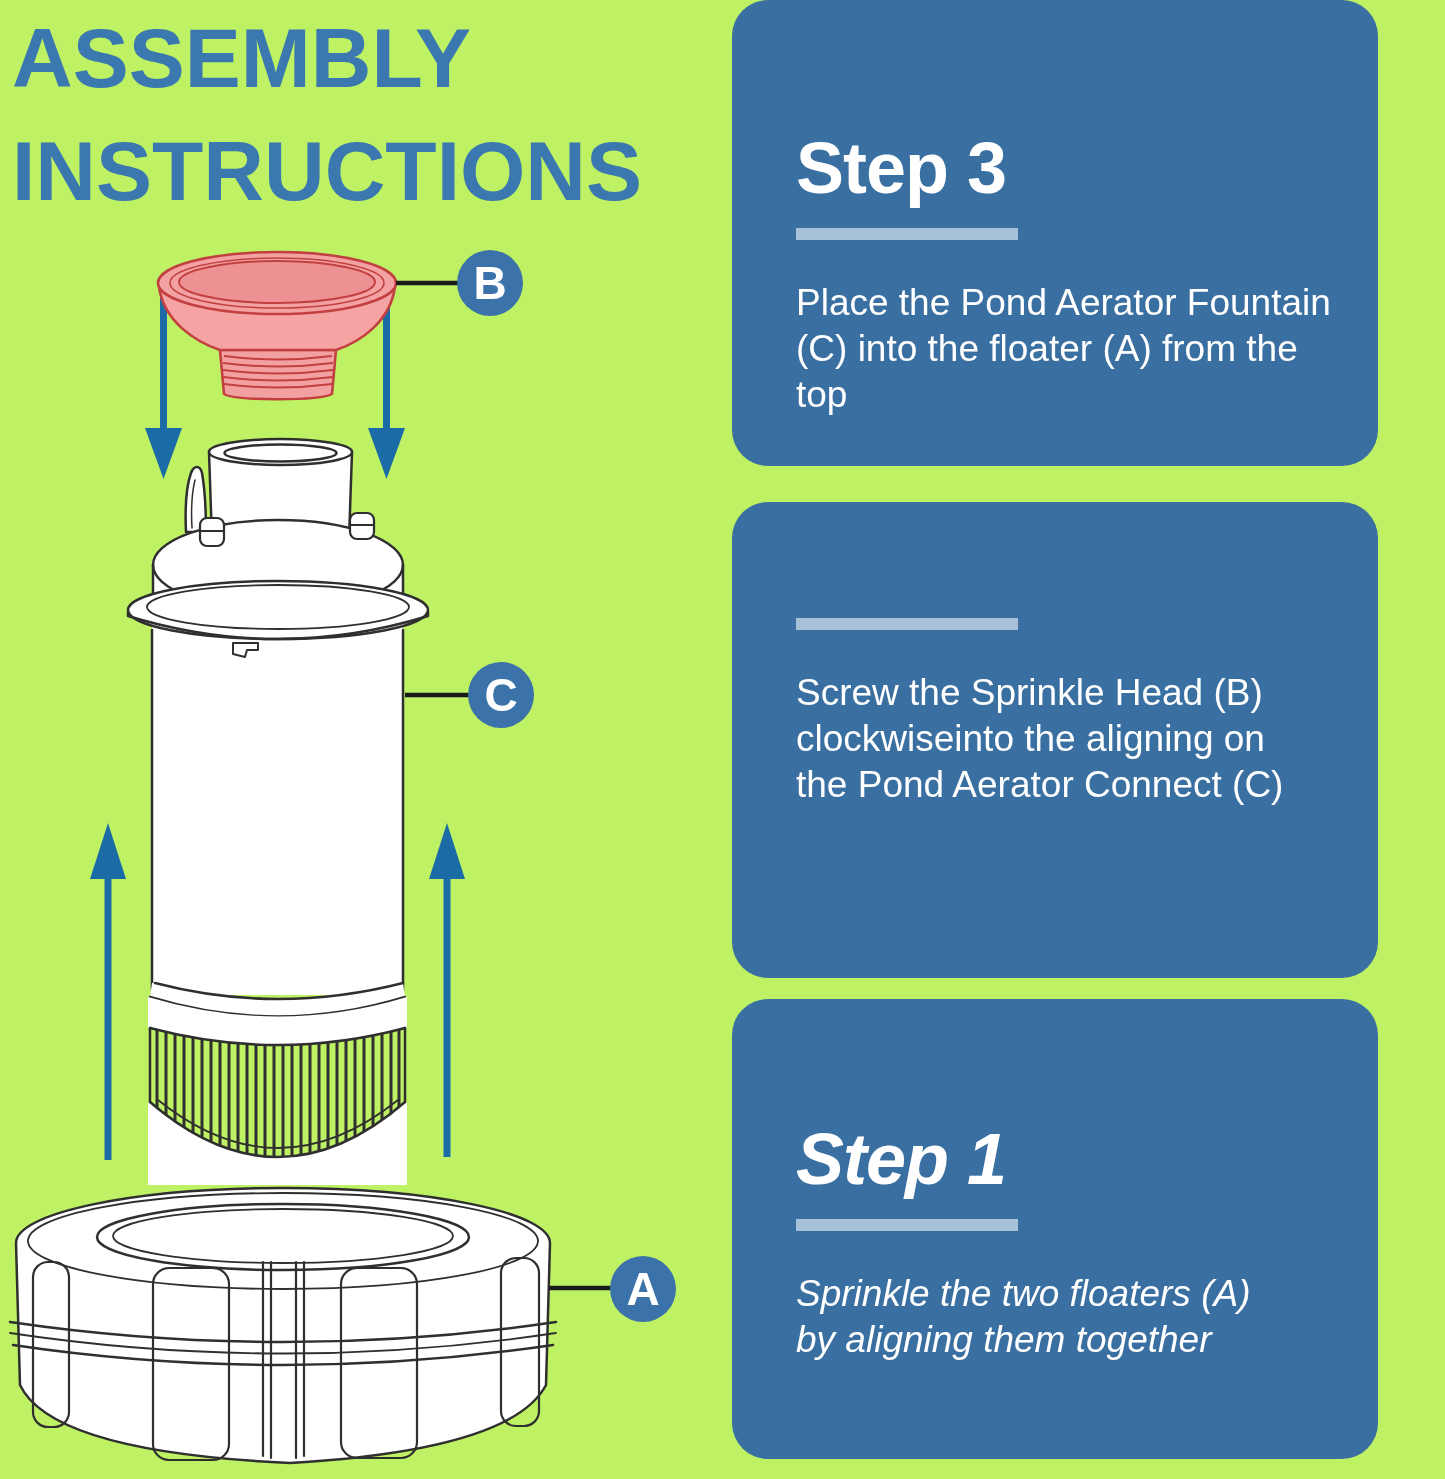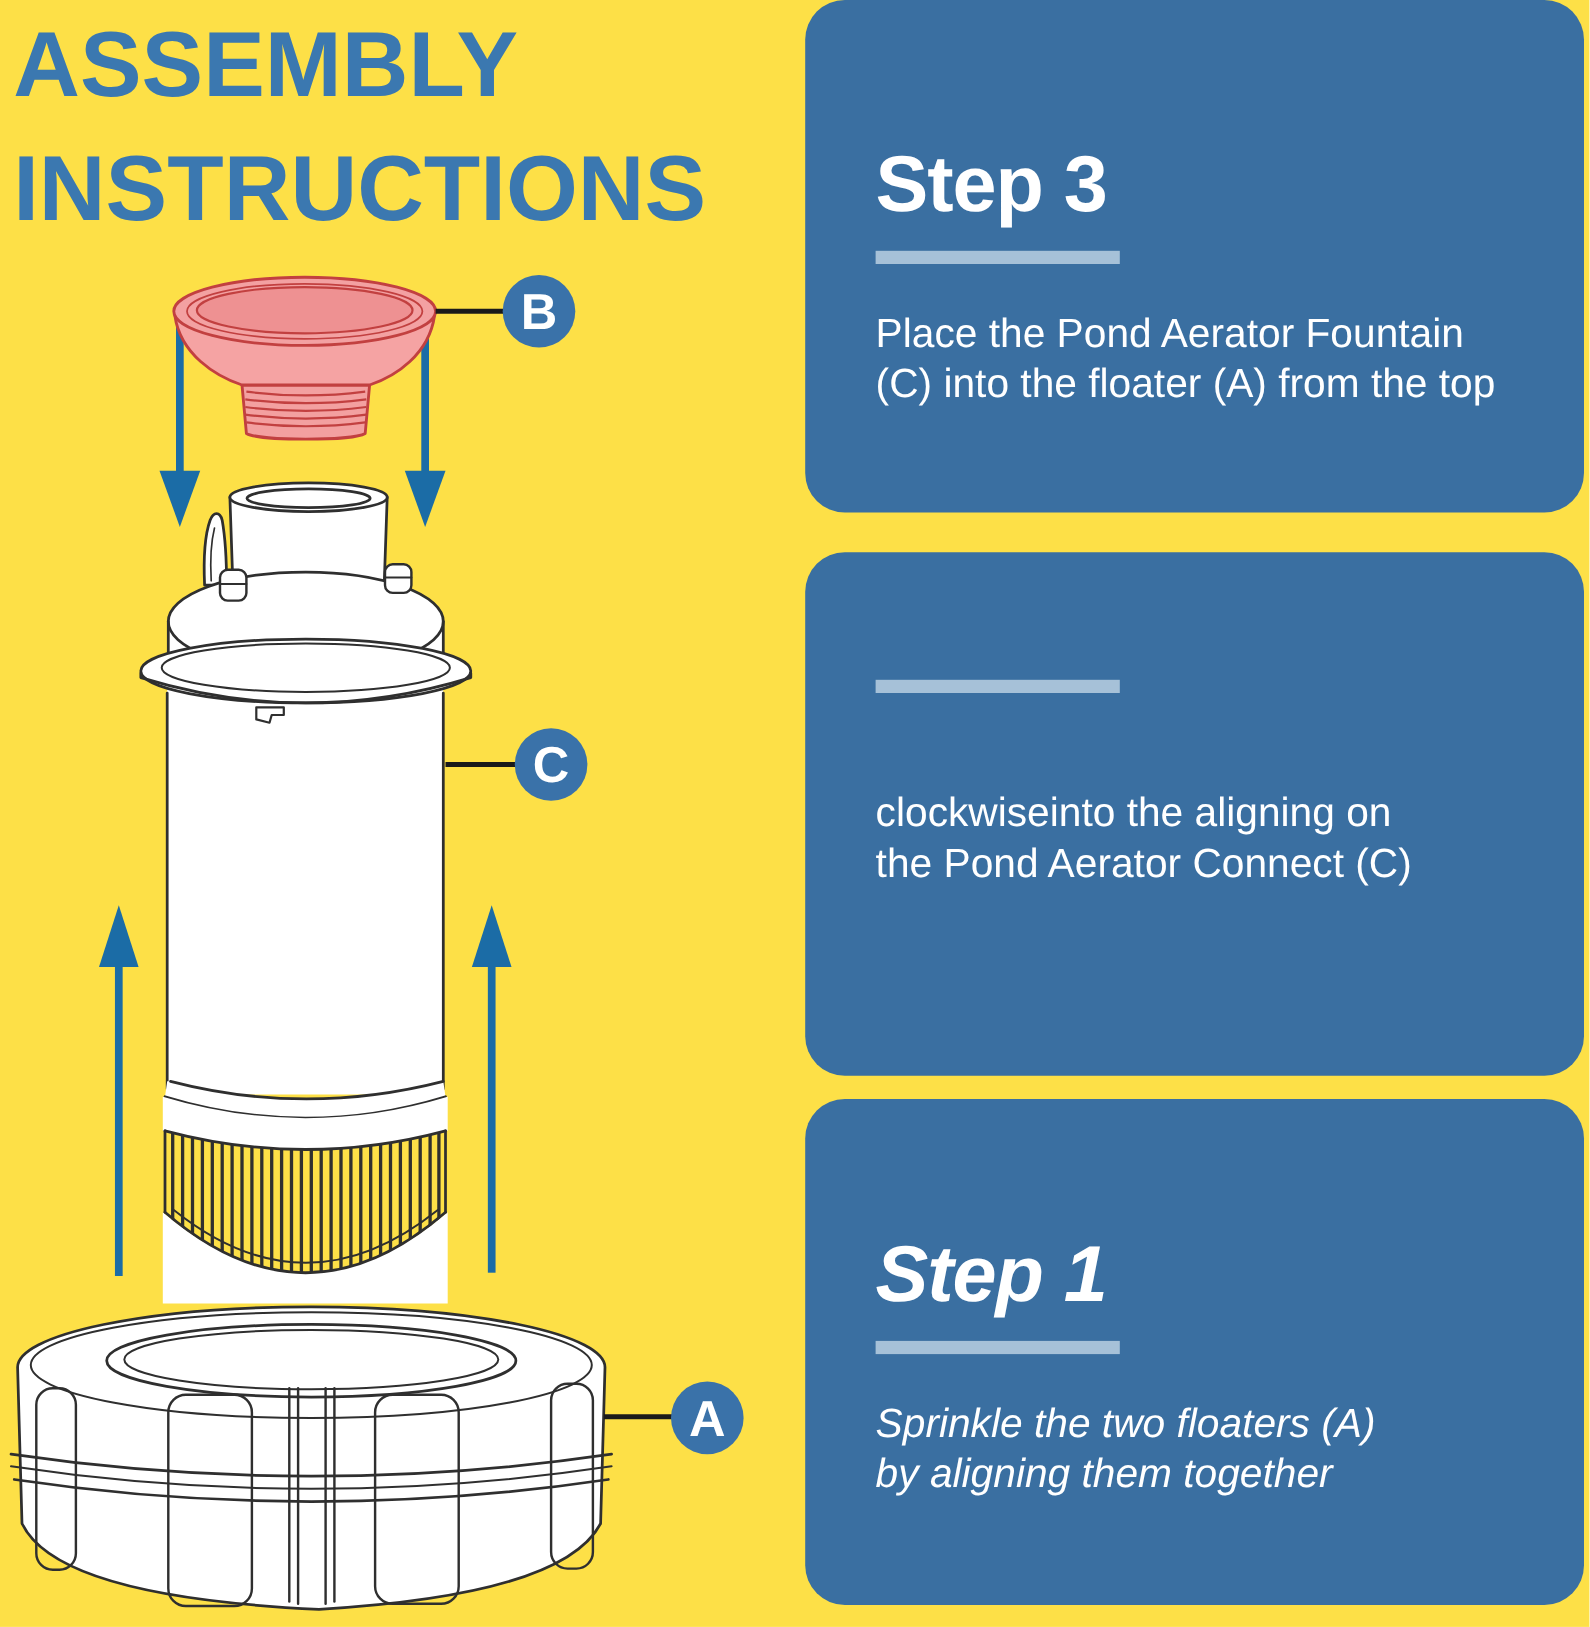--- a/index.html
+++ b/index.html
@@ -1,30 +1,30 @@
 <!DOCTYPE html>
 <html><head>
 <meta charset="utf-8">
 <style>
   html,body{margin:0;padding:0;background:#ffffff;}
   .stage{
     position:relative;width:1445px;height:1479px;overflow:hidden;
-    background:#fde047;font-family:"Liberation Sans","DejaVu Sans",sans-serif;
+    background:#bef264;font-family:"Liberation Sans","DejaVu Sans",sans-serif;
   }
   
   .title{
     position:absolute;left:12px;top:2px;margin:0;
     font-size:84px;line-height:113px;font-weight:700;color:#3b78b0;
     letter-spacing:0px;white-space:pre-line;
   }
   
   .diagram{position:absolute;left:0;top:0;}
   
   .panel{
-    position:absolute;left:732px;width:708px;box-sizing:border-box;
+    position:absolute;left:732px;width:646px;box-sizing:border-box;
     background:#3a6fa1;border-radius:36px;color:#ffffff;
     padding-left:64px;padding-right:30px;
   }
   .panel h2{
     margin:0;font-size:72px;line-height:84px;font-weight:700;letter-spacing:-1px;color:#ffffff;
   }
   .rule{width:222px;height:12px;background:#a6c1d8;margin-top:18px;}
   .panel p{
     margin:40px 0 0 0;font-size:37px;line-height:46px;font-weight:400;color:#ffffff;
   }
@@ -162,21 +162,21 @@
   </svg>
 
   <section class="panel p-step3">
     <h2>Step 3</h2>
     <div class="rule"></div>
     <p><span>Place the Pond Aerator Fountain</span><br><span>(C) into the floater (A) from the top</span></p>
   </section>
 
   <section class="panel p-step2">
     <div class="rule"></div>
-    <p><br><span>clockwiseinto the aligning on</span><br><span>the Pond Aerator Connect (C)</span></p>
+    <p><span>Screw the Sprinkle Head (B)</span><br><span>clockwiseinto the aligning on</span><br><span>the Pond Aerator Connect (C)</span></p>
   </section>
 
   <section class="panel p-step1">
     <h2>Step 1</h2>
     <div class="rule"></div>
     <p><span>Sprinkle the two floaters (A)</span><br><span>by aligning them together</span></p>
   </section>
 
 </div>
 

